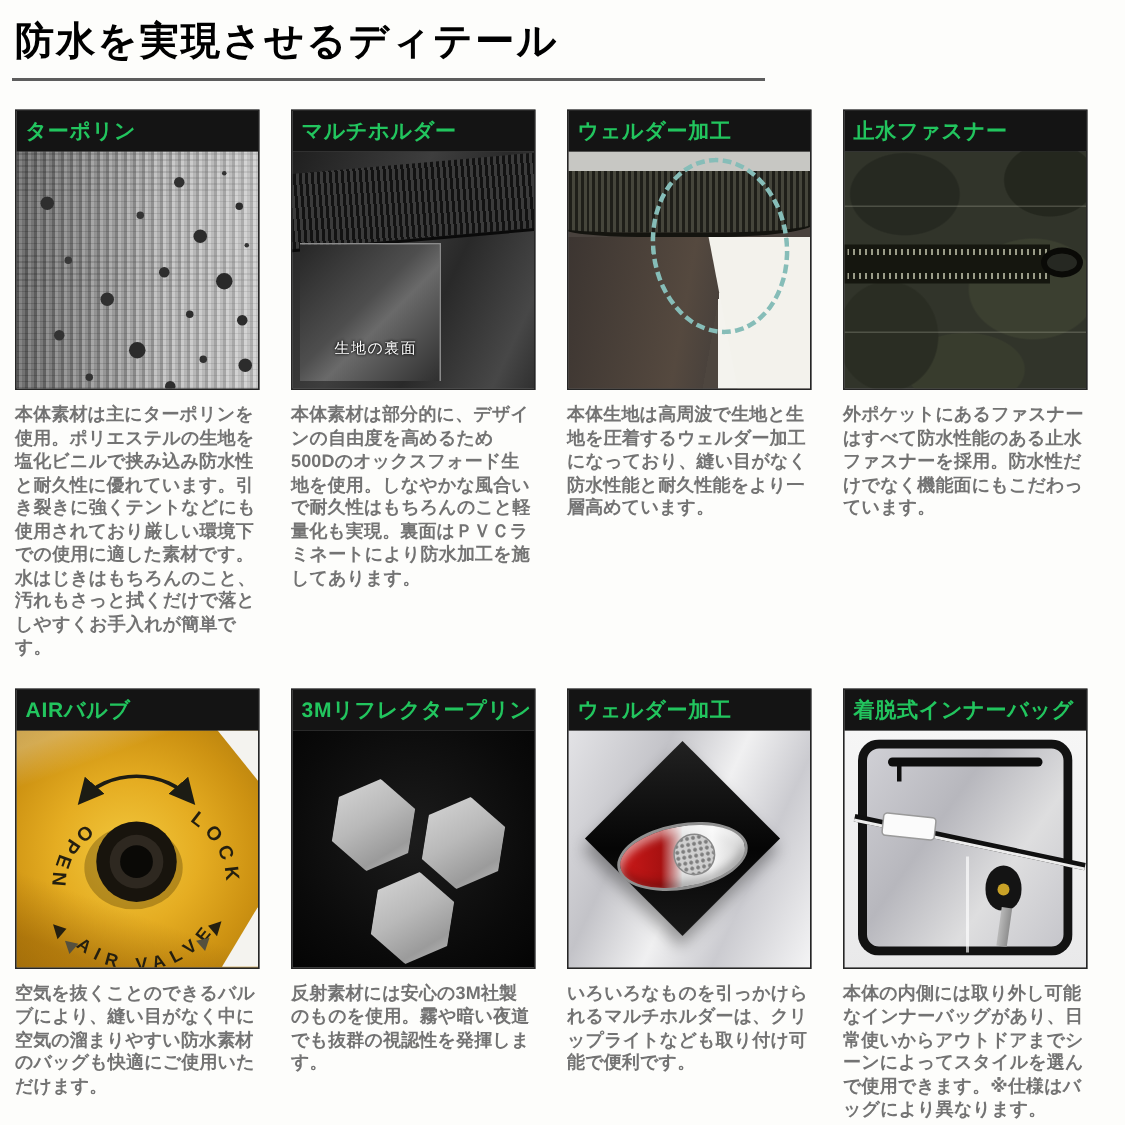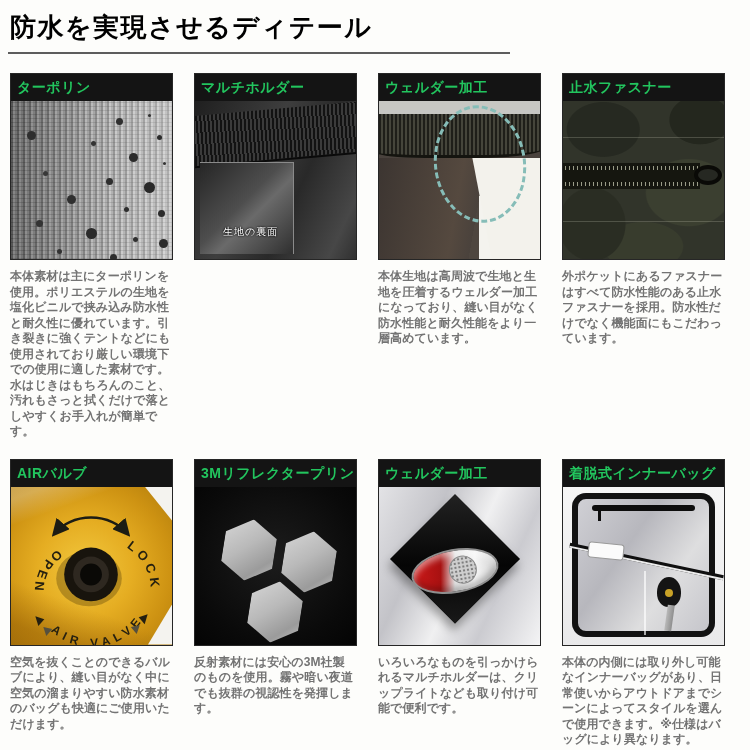--- a/index.html
+++ b/index.html
@@ -232,20 +232,21 @@
       <div class="card">
         <div class="imgblock">
           <div class="imglabel">マルチホルダー</div>
           <div class="photo ph-ox">
             <div class="ox-webbing"></div>
             <div class="ox-inset">
               <span class="ox-inset-caption">生地の裏面</span>
             </div>
           </div>
         </div>
+        <p class="desc">本体素材は部分的に、デザインの自由度を高めるため500Dのオックスフォード生地を使用。しなやかな風合いで耐久性はもちろんのこと軽量化も実現。裏面はＰＶＣラミネートにより防水加工を施してあります。</p>
       </div>
 
       <div class="card">
         <div class="imgblock">
           <div class="imglabel">ウェルダー加工</div>
           <div class="photo ph-weld">
             <div class="weld-strip"></div>
             <div class="weld-webbing"></div>
             <div class="weld-main"></div>
             <div class="weld-ellipse"></div>

